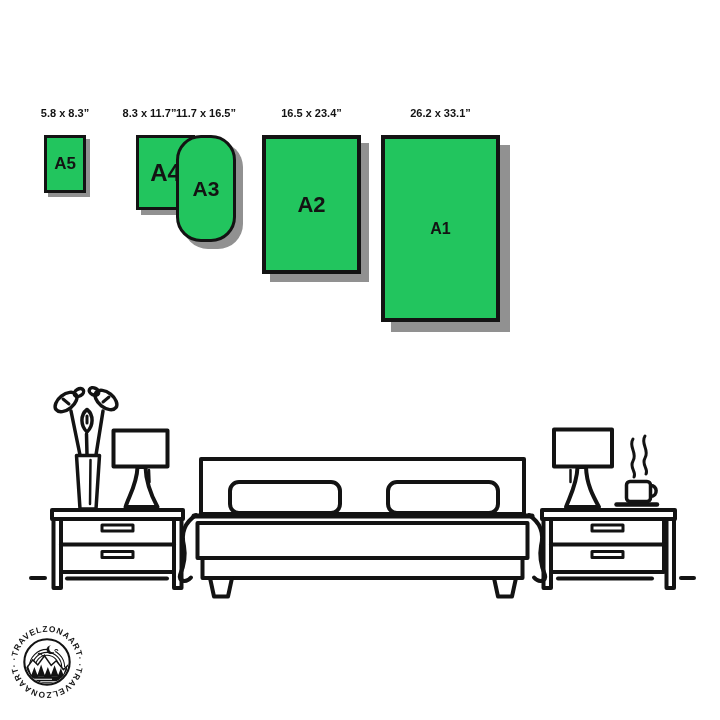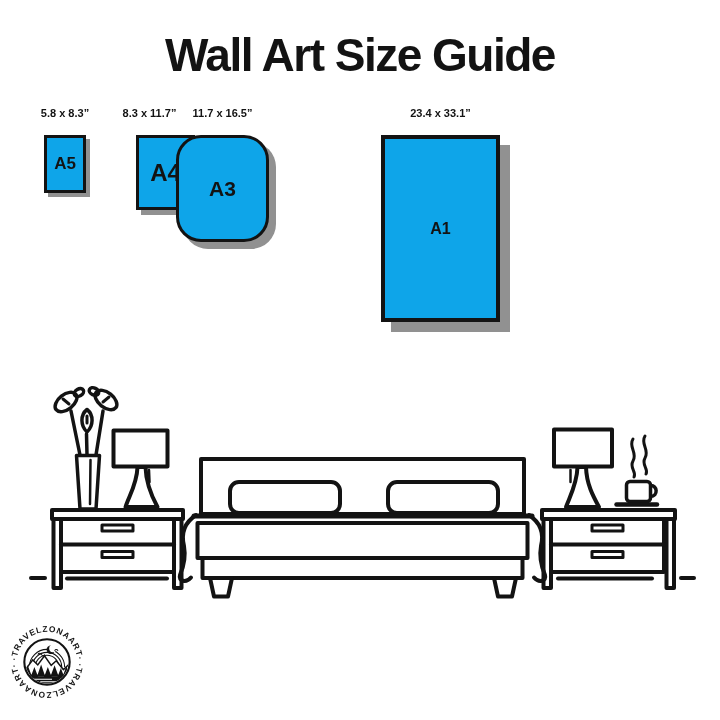--- a/index.html
+++ b/index.html
@@ -4,25 +4,25 @@
 <style>
   html,body{margin:0;padding:0;}
   .page{position:relative;width:720px;height:720px;background:#ffffff;overflow:hidden;
         font-family:"Liberation Sans",sans-serif;color:#131313;}
   .title{position:absolute;top:28px;left:0;right:0;text-align:center;
          font-size:46px;font-weight:800;letter-spacing:-1.5px;color:#131313;}
   
   .size{position:absolute;}
   .dims{position:absolute;bottom:100%;left:50%;transform:translateX(-50%);
         margin-bottom:16px;white-space:nowrap;font-weight:bold;font-size:11px;color:#131313;}
-  .paper{width:100%;height:100%;background:#0ea5e9;border:3px solid #131313;box-sizing:border-box;
+  .paper{width:100%;height:100%;background:#22c55e;border:3px solid #131313;box-sizing:border-box;
          display:flex;align-items:center;justify-content:center;font-weight:bold;color:#131313;}
   .s-a5{left:44px;top:135px;width:42px;height:58px;}
   .s-a4{left:104px;top:135px;width:59px;height:75px;padding-left:32px;}
-  .s-a3{left:176px;top:135px;width:93px;height:107px;text-align:right;}
+  .s-a3{left:176px;top:135px;width:60px;height:107px;text-align:right;}
   .s-a2{left:262px;top:135px;width:99px;height:139px;}
   .s-a1{left:381px;top:135px;width:119px;height:187px;}
   .s-a0{left:521px;top:135px;width:154px;height:242px;}
   .s-a5 .paper{box-shadow:4px 4px 0 #919191;font-size:17px;}
   .s-a4 .paper{box-shadow:5px 5px 0 #919191;font-size:24px;}
   .s-a3 .paper{box-shadow:7px 7px 0 #919191;font-size:21px;border-radius:25px;}
   .s-a2 .paper{box-shadow:8px 8px 0 #919191;border-width:4px;font-size:22px;}
   .s-a1 .paper{box-shadow:10px 10px 0 #919191;border-width:4px;font-size:16px;}
   .s-a0 .paper{box-shadow:13px 13px 0 #919191;border-width:4px;font-size:23px;}
   
@@ -31,42 +31,47 @@
   .logo text{font-family:"Liberation Sans",sans-serif;font-weight:bold;font-size:10px;
              letter-spacing:1px;fill:#131313;}
   .website{position:absolute;top:669px;right:22px;font-size:34px;font-weight:800;
            letter-spacing:-0.5px;color:#131313;}
 </style>
 </head>
 <body>
 
 <div class="page">
 
-  <div class="title">Wall Art Size Guide</div>
 
   <div class="size s-a5">
     <div class="dims">5.8 x 8.3”</div>
     <div class="paper">
         <span>A5</span>
       </div>
   </div>
   <div class="size s-a4">
     <div class="dims">8.3 x 11.7”</div>
     <div class="paper">
         <span>A4</span>
       </div>
   </div>
   <div class="size s-a3">
     <div class="dims">11.7 x 16.5”</div>
     <div class="paper">
         <span>A3</span>
       </div>
   </div>
+  <div class="size s-a2">
+    <div class="dims">16.5 x 23.4”</div>
+    <div class="paper">
+        <span>A2</span>
+      </div>
+  </div>
   <div class="size s-a1">
-    <div class="dims">23.4 x 33.1”</div>
+    <div class="dims">26.2 x 33.1”</div>
     <div class="paper">
         <span>A1</span>
       </div>
   </div>
 
   <svg class="scene" viewBox="0 0 720 218" fill="none" stroke="#131313" stroke-width="4" stroke-linecap="round" stroke-linejoin="round">
 
     <g>
       <path d="M31,193 H45"></path>
         <path d="M67,193.5 H167"></path>

